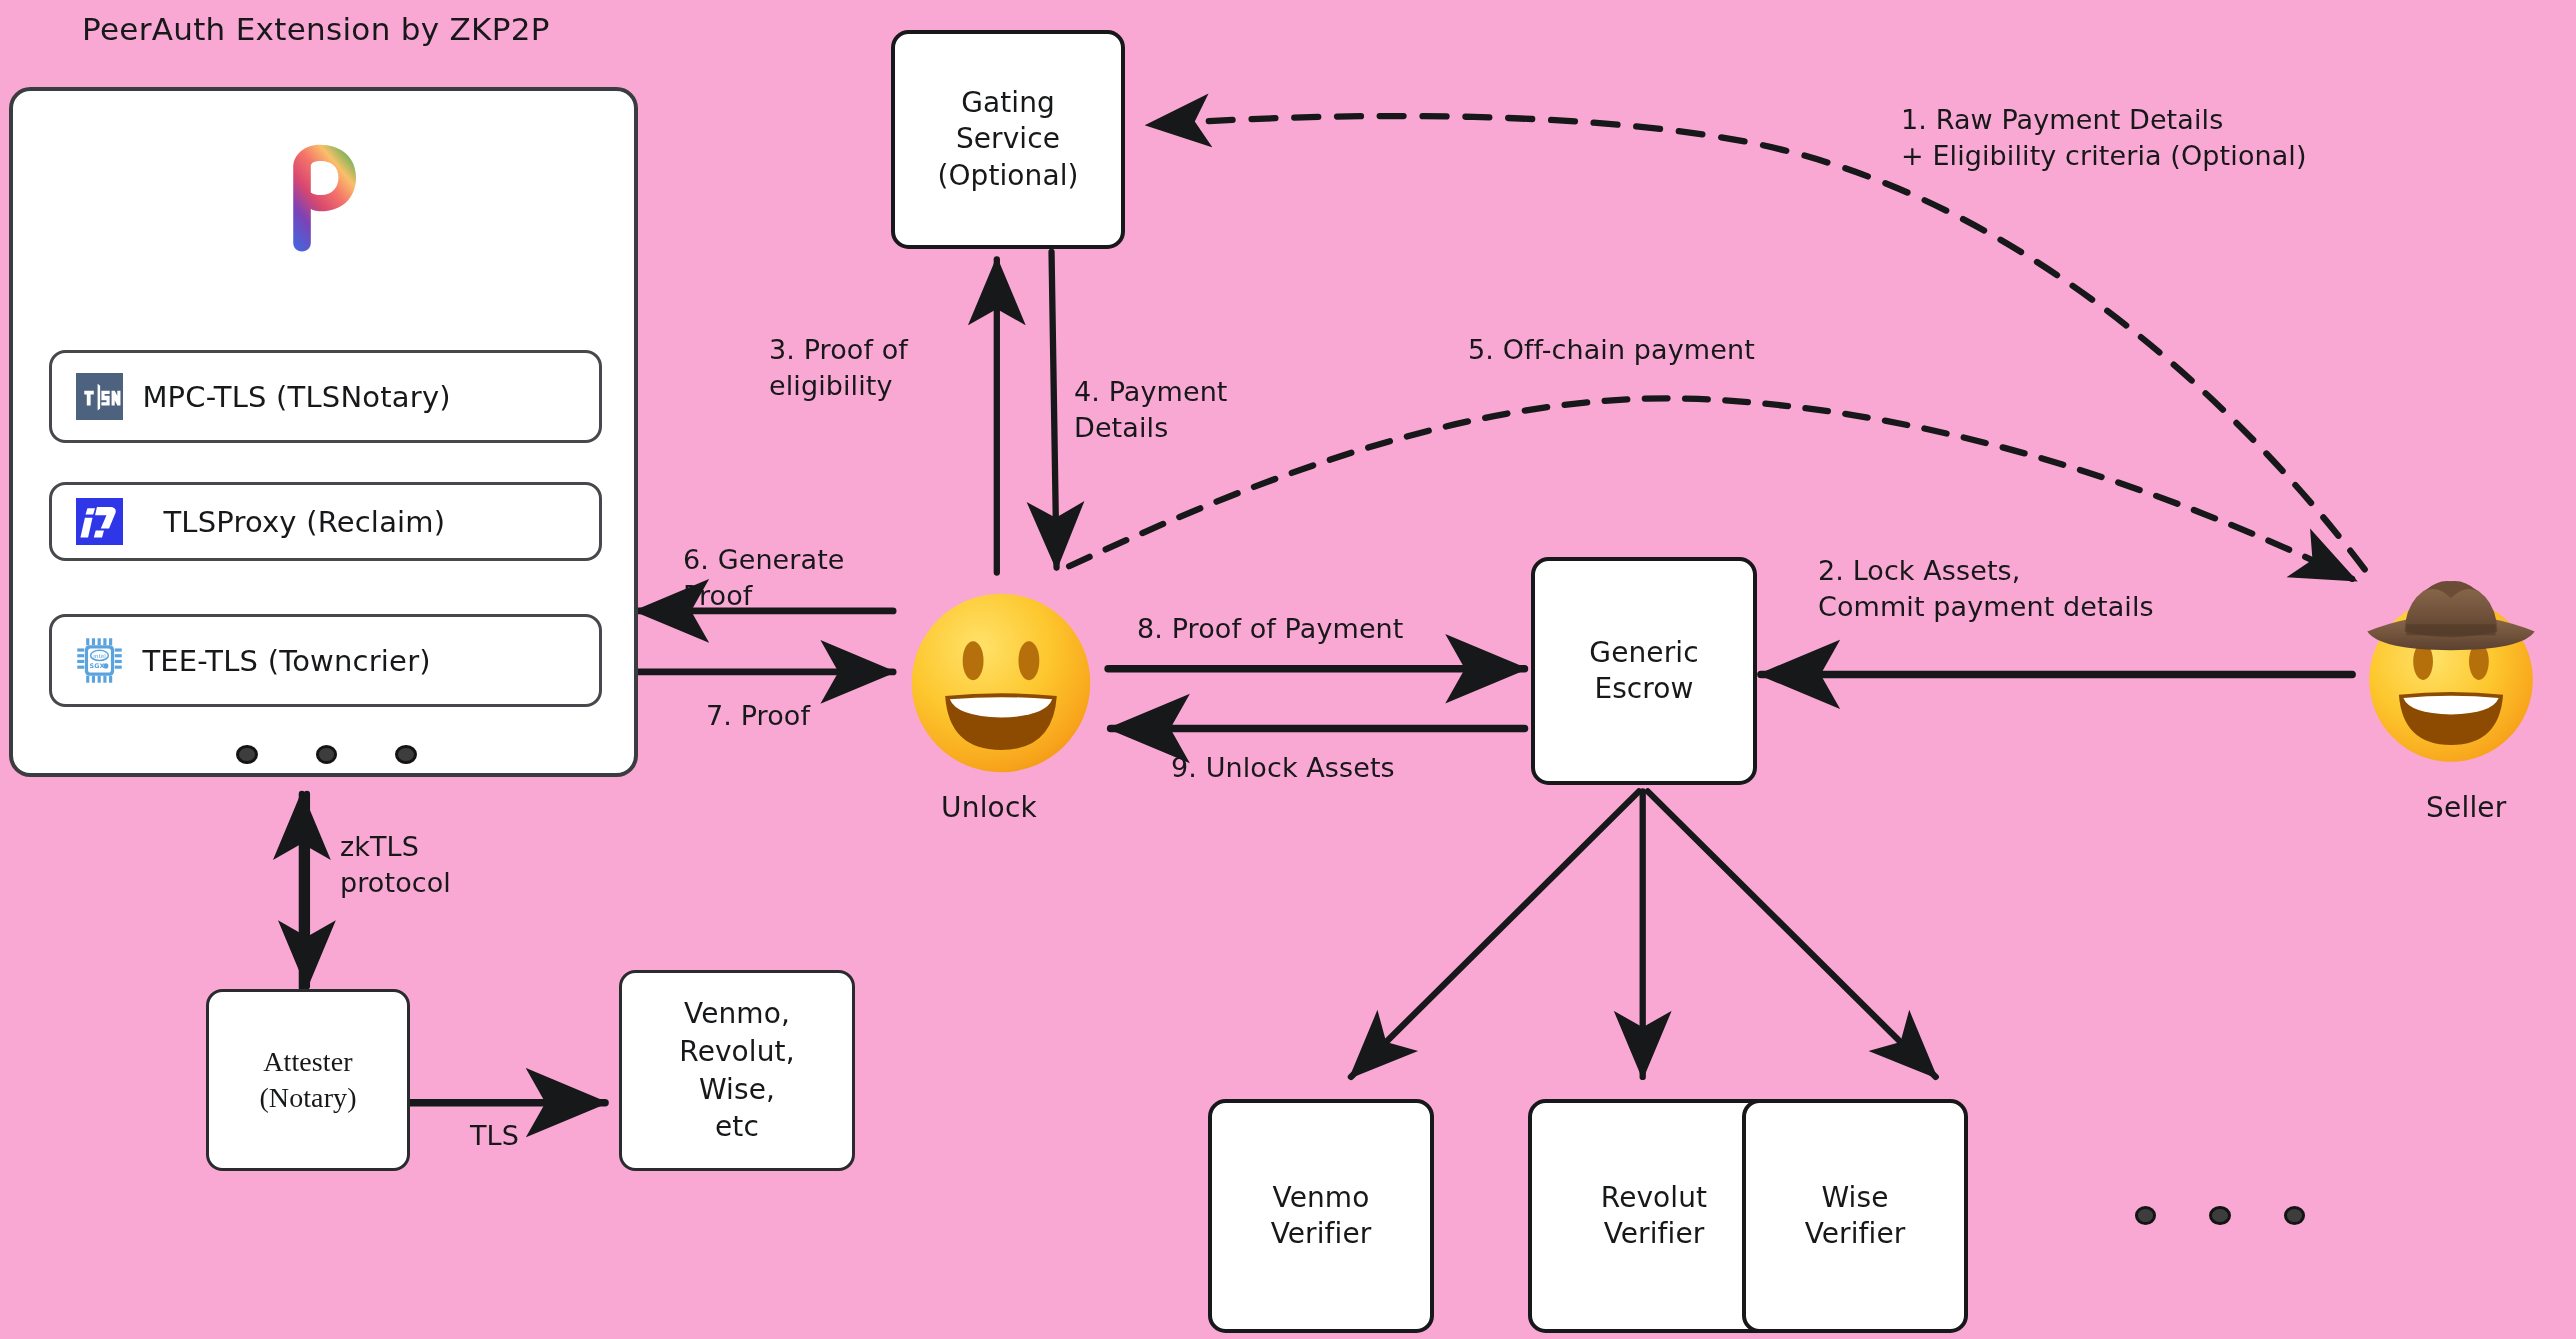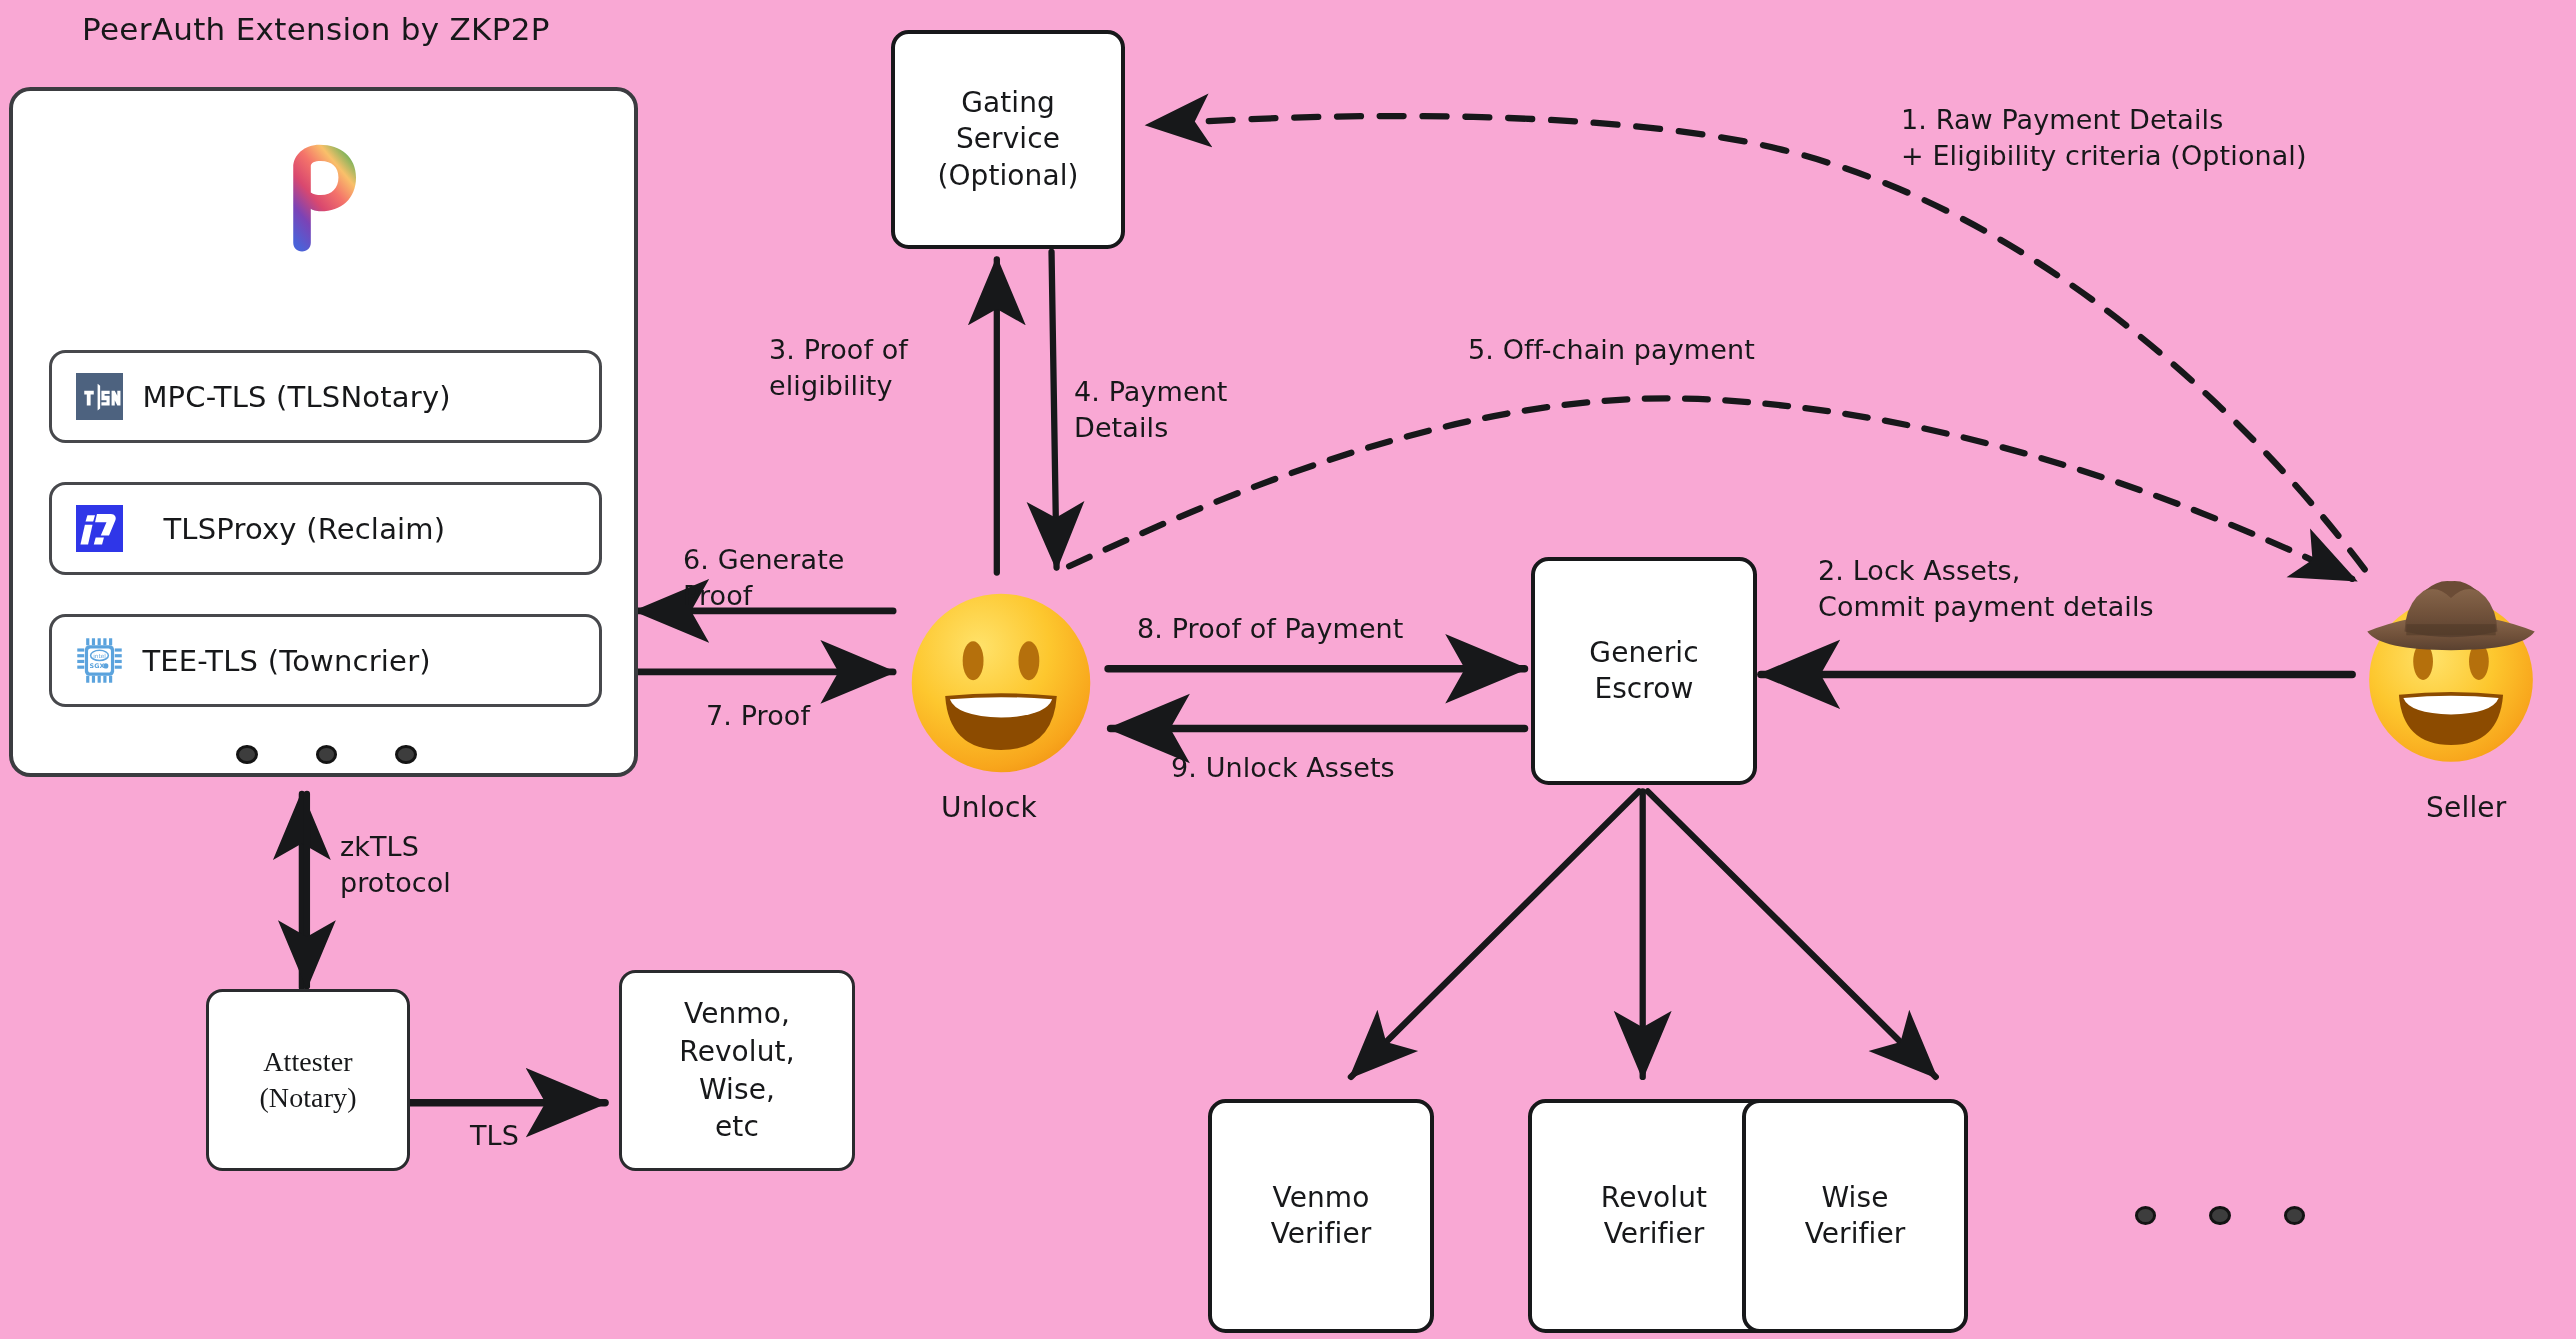--- a/index.html
+++ b/index.html
@@ -138,21 +138,21 @@
         <g fill="#ffffff">
           <path d="M13 28 h15 v6 h-5 v17 h-6 V34 h-4 z"></path>
           <path d="M34 17 l4 3 v36 l-4 3 z"></path>
           <path d="M40 28 h13 v5 h-8 v3 h8 v15 h-13 v-5 h8 v-3 h-8 z"></path>
           <path d="M56 51 V28 h5 l4 8 v-8 h5 v23 h-5 l-4 -8 v8 z"></path>
         </g>
       </svg>
       <span class="itemlabel">MPC-TLS (TLSNotary)</span>
     </div>
 
-    <div class="node itemcard" style="left:36px;top:391px;width:553px;height:93px;gap:40px;">
+    <div class="node itemcard" style="left:36px;top:391px;width:553px;height:79px;gap:40px;">
       <svg class="logo-sq" viewBox="0 0 74 74">
         <rect width="74" height="74" fill="#2f36e8"></rect>
         <g fill="#ffffff">
           <path d="M18 16 h12 l-3 10 h-12 z"></path>
           <path d="M14 31 h12 L19 62 H7 z"></path>
           <path d="M33 14 h22 c6 0 9 5 7 10 L52 48 h-13 l9 -21 h-18 z"></path>
           <path d="M31 51 h13 l-3 11 h-13 z"></path>
         </g>
       </svg>
       <span class="itemlabel">TLSProxy (Reclaim)</span>

